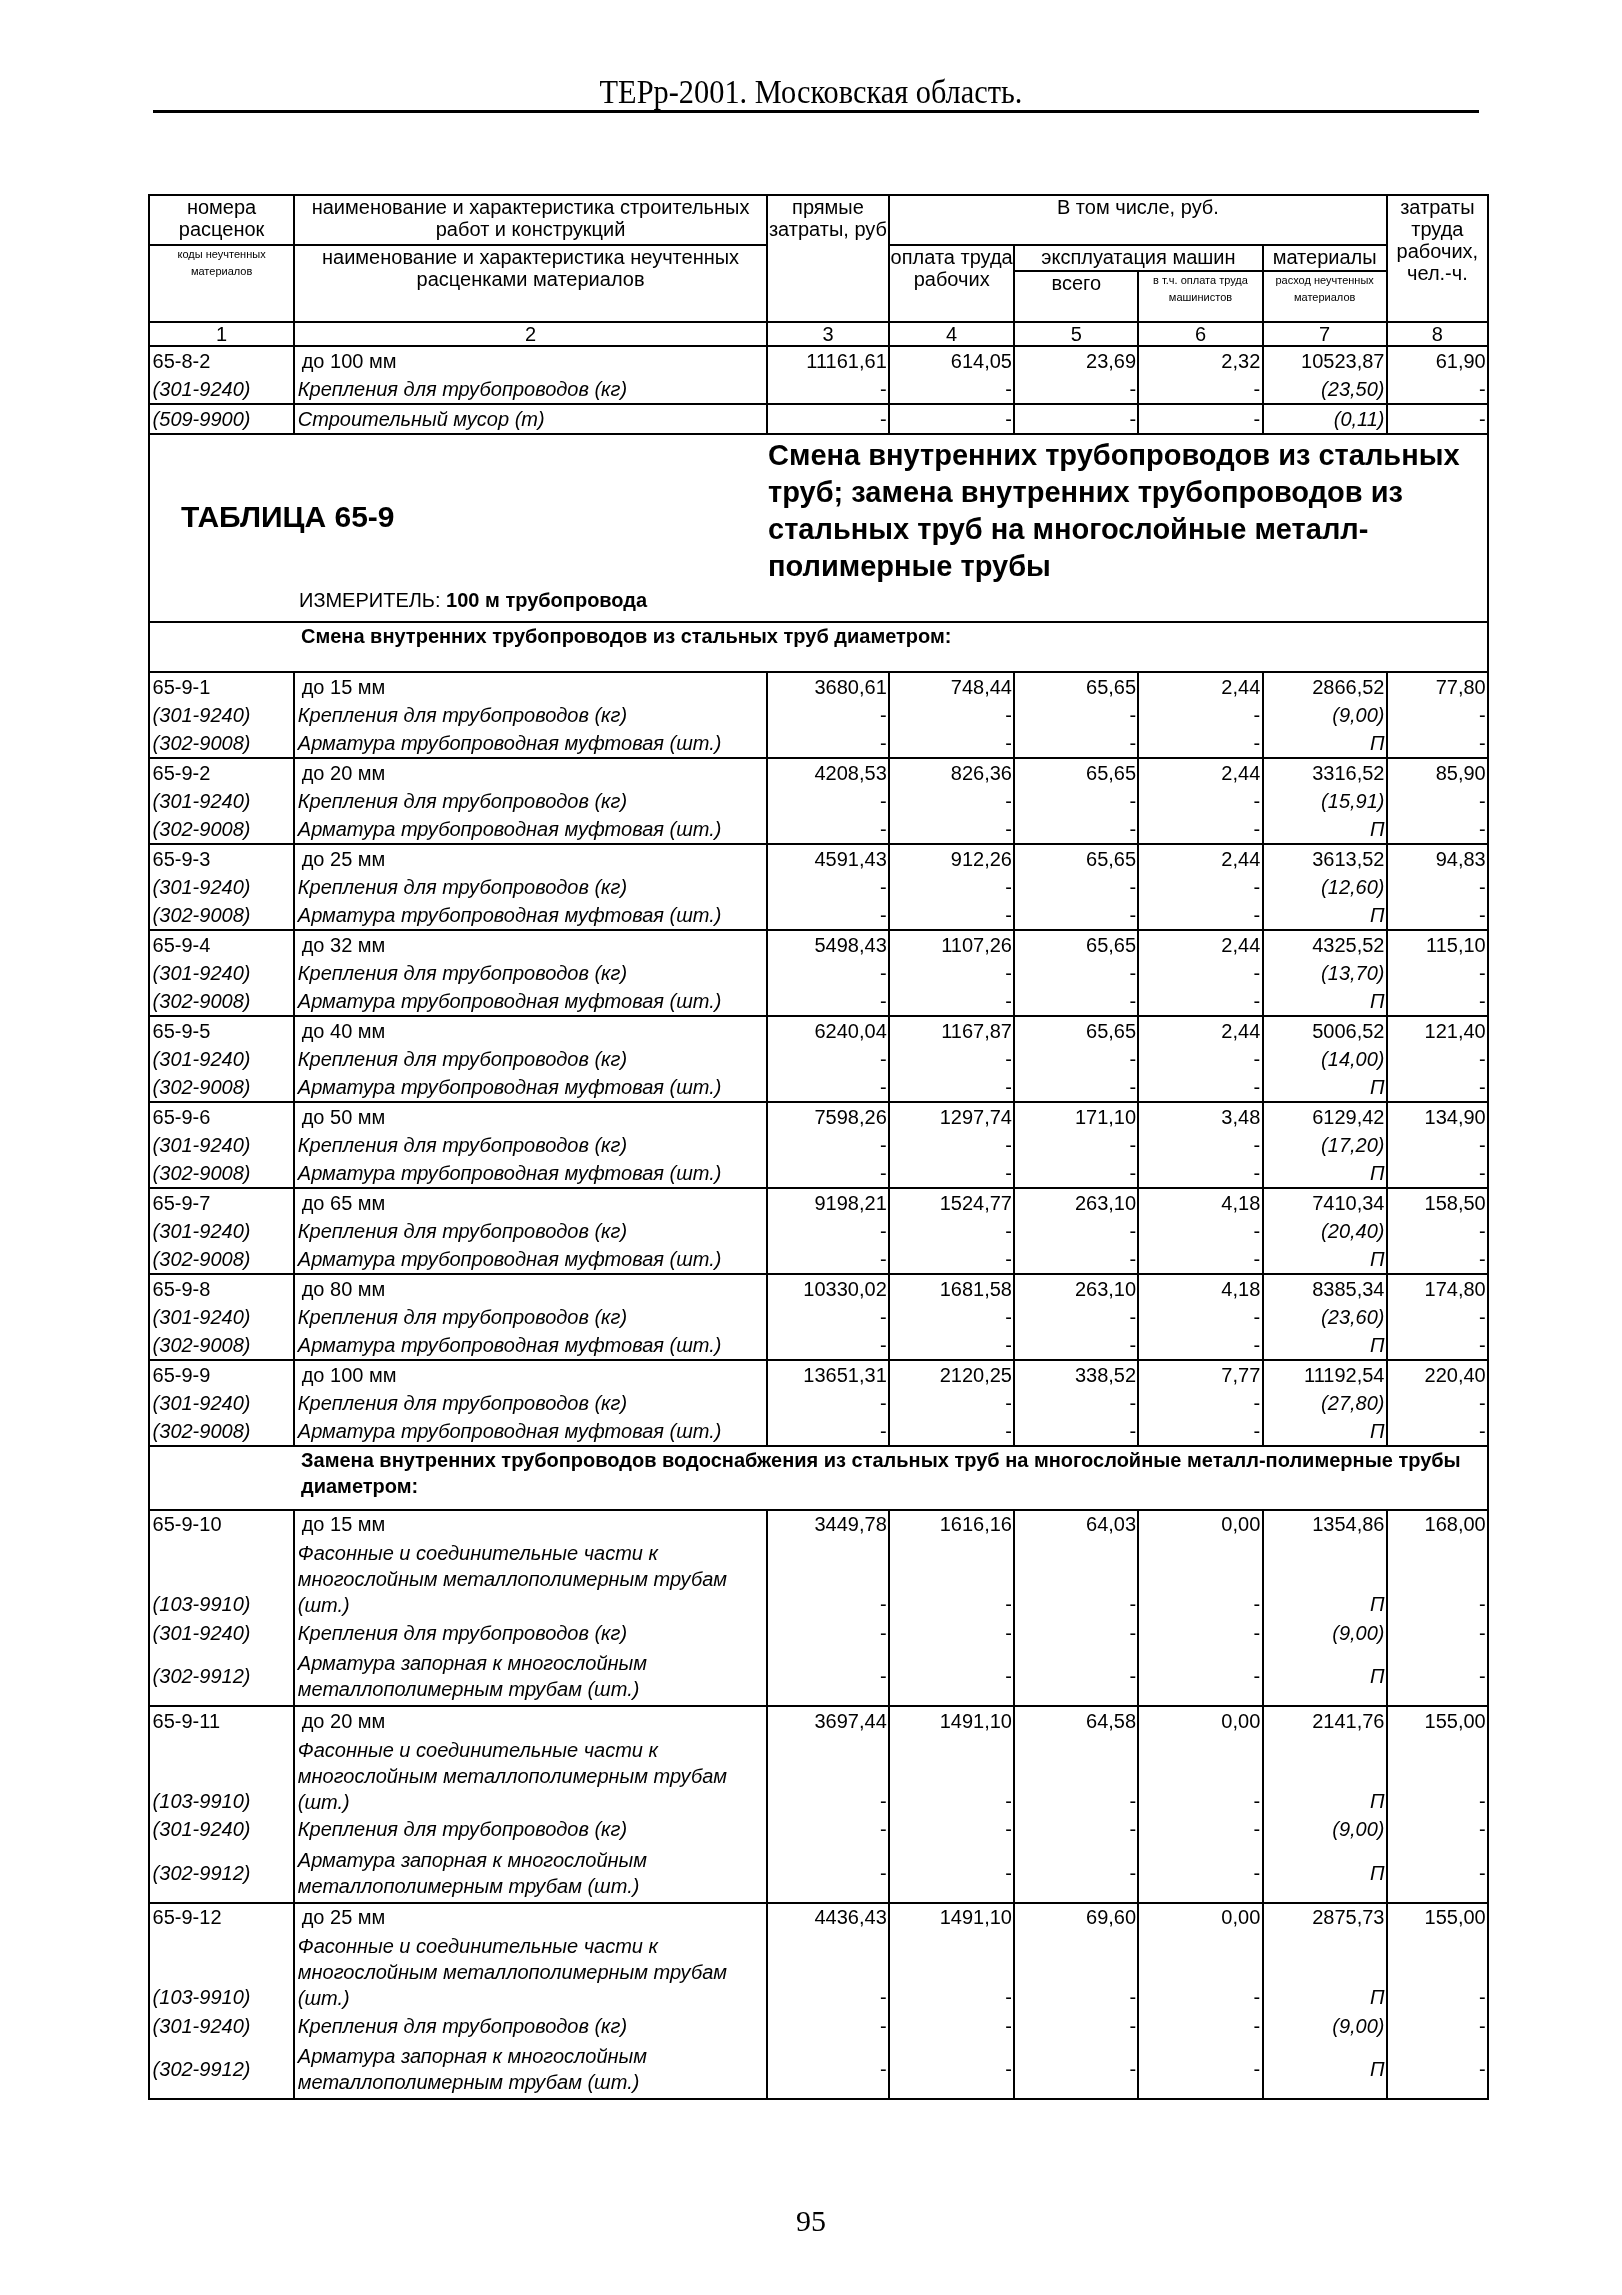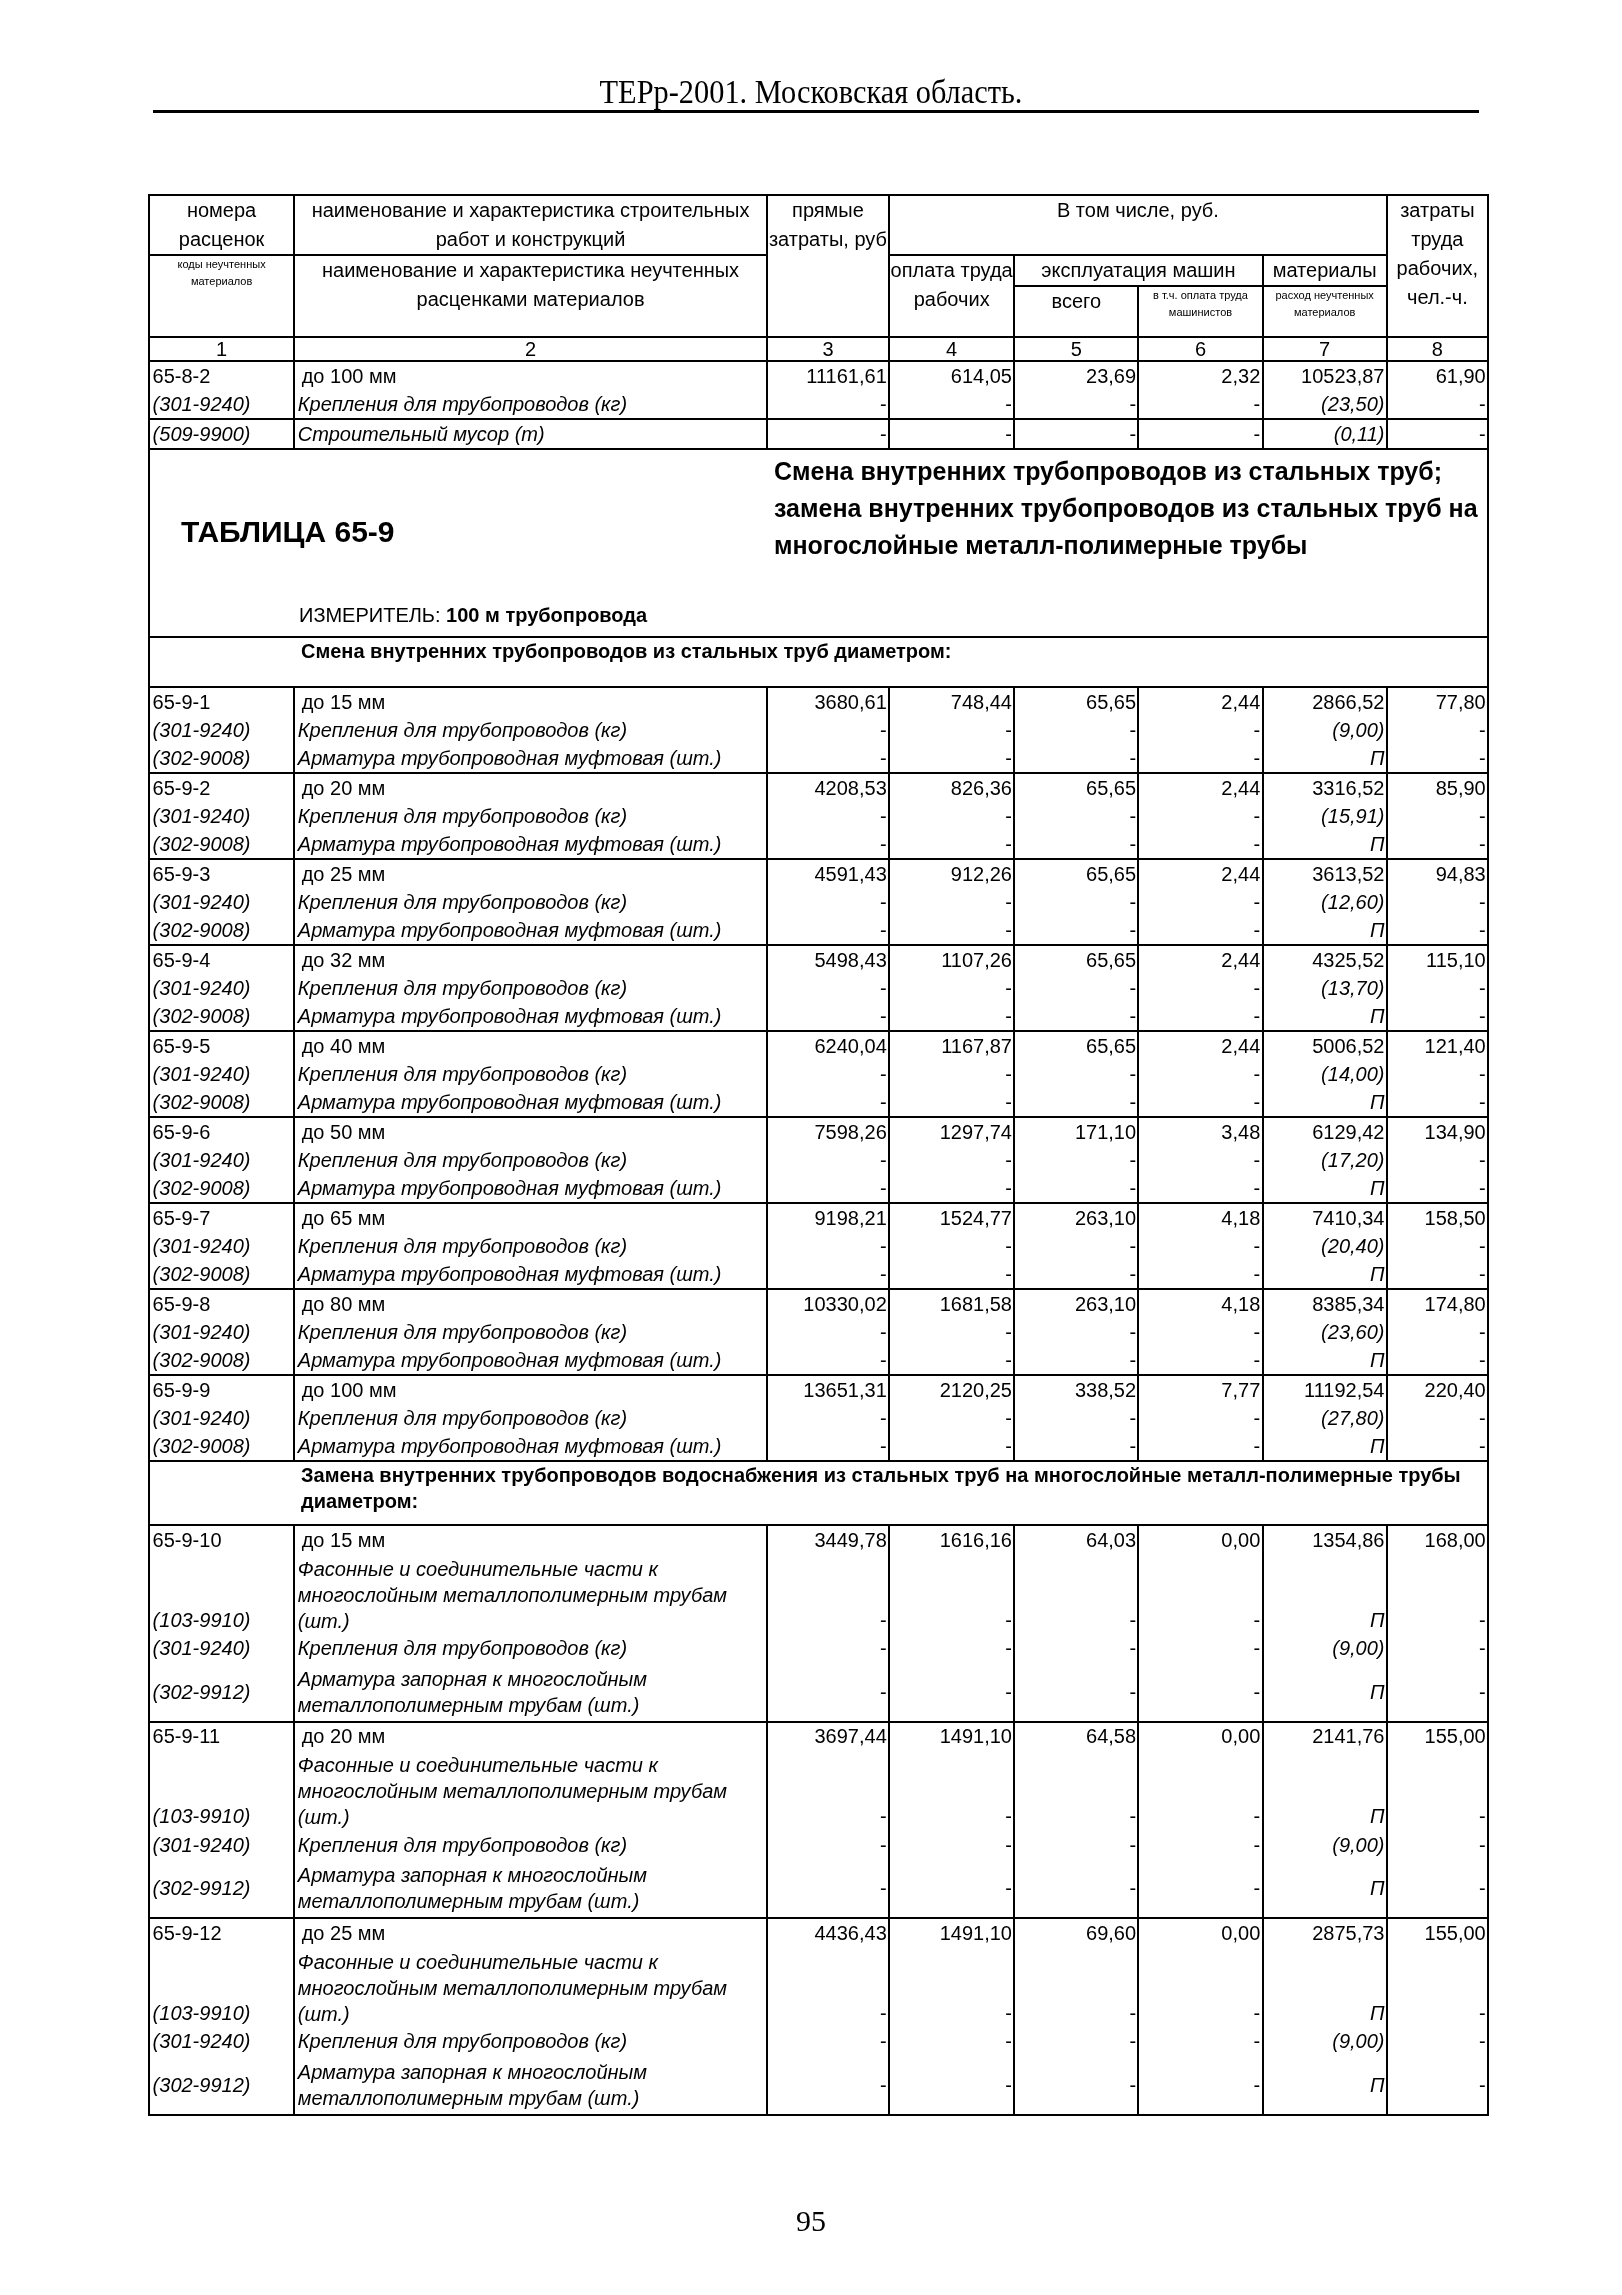--- a/index.html
+++ b/index.html
@@ -5,37 +5,37 @@
   html, body { margin:0; padding:0; background:#ffffff; }
   body { width:1622px; height:2295px; position:relative; overflow:hidden; color:#000; font-family:"Liberation Sans", sans-serif; }
   .page-title { position:absolute; left:0; width:1622px; top:73px; text-align:center; font-family:"Liberation Serif", serif; font-size:33px; line-height:39px; transform:scaleX(0.92); }
   .title-rule { position:absolute; left:153px; top:110px; width:1326px; height:3.3px; background:#000; }
   .page-number { position:absolute; left:0; width:1622px; top:2204px; text-align:center; font-family:"Liberation Serif", serif; font-size:30px; }
 
   table.main { position:absolute; left:148px; top:194px; width:1341px; border-collapse:collapse; table-layout:fixed; }
   table.main td { border:2px solid #000; padding:0; vertical-align:top; overflow:hidden; }
   .col1{width:145px}.col2{width:472px}.col3{width:122px}.col4{width:125px}.col5{width:124px}.col6{width:124px}.col7{width:124px}.col8{width:101px}
 
-  .hdr td { text-align:center; vertical-align:middle; font-size:20px; line-height:29px; }
+  .hdr td { text-align:center; vertical-align:middle; font-size:20px; line-height:22px; }
   .hdr .small { font-size:11px; line-height:17px; }
   .hdr-r1 td { height:48px; }
   .hdr-r1b td { height:23.6px; }
   .hdr-r2 td { height:49px; }
   .numrow td { height:22px; text-align:center; vertical-align:middle; font-size:20px; line-height:22px; }
 
   .grp td { border-top:3.9px solid #000; }
   .cell { padding:0 2.6px; }
   .line { height:28px; line-height:28px; font-size:20px; white-space:nowrap; }
   .num { text-align:right; padding-right:1.3px; }
   .it { font-style:italic; }
   .wrap { white-space:normal; line-height:26px; }
 
   .tblock td { height:186px; position:relative; }
   .tbl-label { position:absolute; left:31px; top:0; height:131px; line-height:131px; font-weight:bold; font-size:30px;margin-top:16px; }
-  .tbl-title { position:absolute; left:618px; top:2.6px; width:720px; font-weight:bold; font-size:25px; line-height:37px;margin-left:6px; }
+  .tbl-title { position:absolute; left:618px; top:2.6px; width:720px; font-weight:bold; font-size:29px; line-height:37px; }
   .tbl-measure { position:absolute; left:149px; top:152px; font-size:20px; line-height:26px; }
   .tbl-measure b { font-weight:bold; }
   .sec td { height:48px; vertical-align:middle; }
   .sec-text { padding-left:151px; font-weight:bold; font-size:20px; line-height:26px; }
   .sec2 td { height:62px;border-radius:27px; }
   .sec2 .sec-text { padding-right:26px; }
 
   .cw td { vertical-align:top;margin-left:44px; }
   .blk3 { height:80px; display:flex; align-items:flex-end; }
   .blk2 { height:58px; display:flex; align-items:center; }

